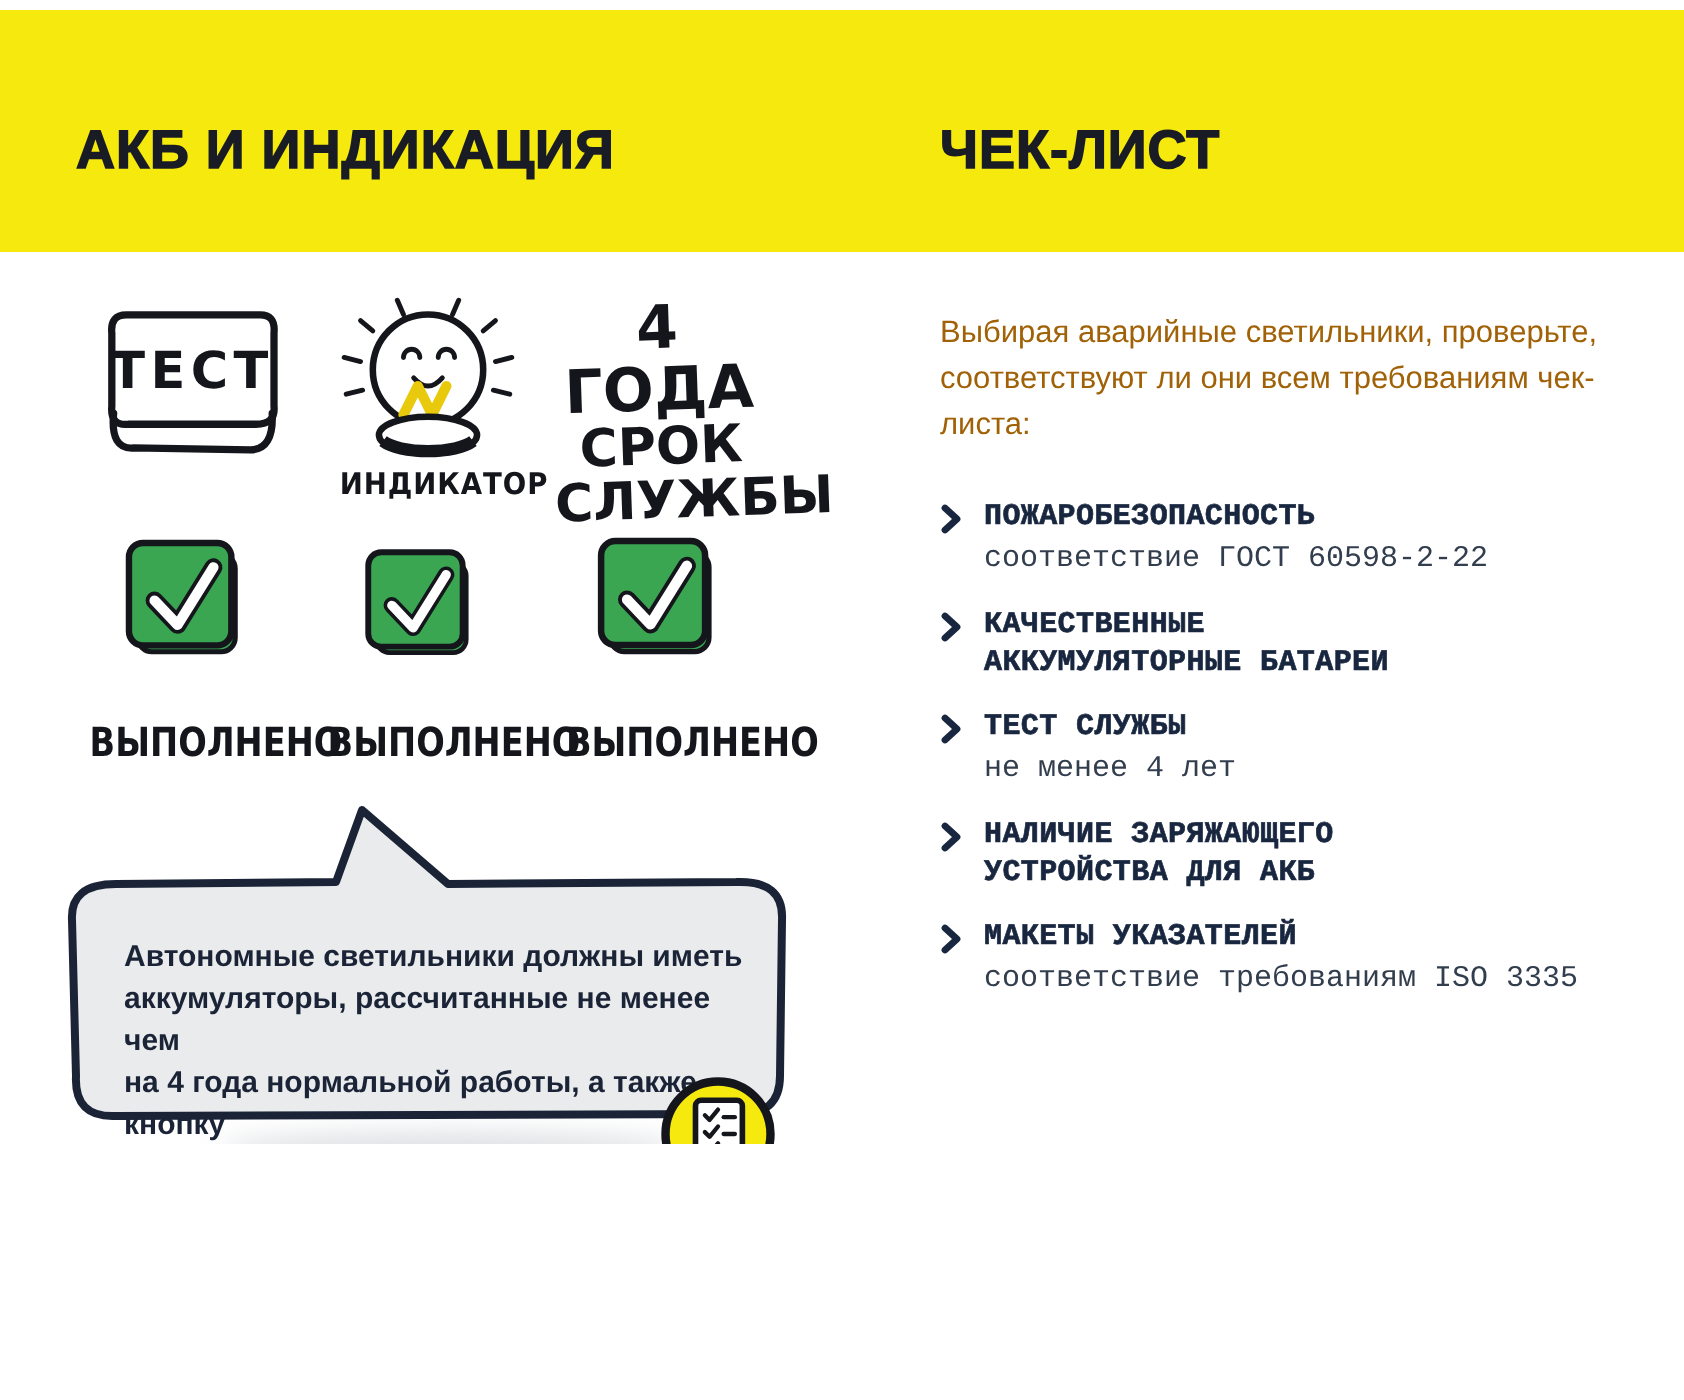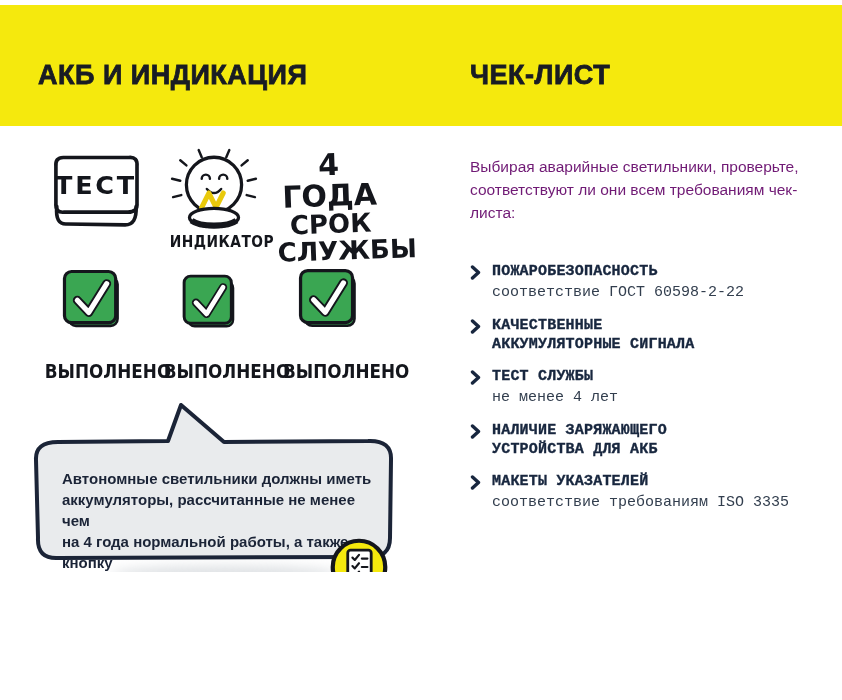--- a/index.html
+++ b/index.html
@@ -21,21 +21,21 @@
   .done-label{top:359px;font-size:20px;text-align:center;transform:scaleX(.84);white-space:nowrap;}
   .dl0{left:36px;width:110px;} .dl1{left:155px;width:110px;} .dl2{left:274px;width:112px;}
   
   .bubble-shadow{left:110px;top:566px;width:230px;height:16px;background:#dde0e3;
                  border-radius:50%;filter:blur(6px);}
   .bubble-text{left:62px;top:468px;width:312px;font-size:15px;line-height:21px;font-weight:bold;
                color:#1b2437;white-space:pre-line;}
   .footnote{left:35px;top:596px;font-size:13px;color:#a9b5c1;letter-spacing:.2px;}
   
   .right-col{position:absolute;left:470px;top:155px;width:352px;}
-  .intro{font-size:15.5px;line-height:23px;color:#701a75;white-space:pre-line;margin:0 0 38px 0;}
+  .intro{font-size:15.5px;line-height:23px;color:#a16207;white-space:pre-line;margin:0 0 25px 0;}
   .item{display:grid;grid-template-columns:22px 1fr;margin-bottom:13px;font-family:Liberation Mono, monospace;}
   .chev{padding-top:3px;}
   .item .title{font-size:15px;line-height:19px;font-weight:800;color:#18273f;
                -webkit-text-stroke:.35px #18273f;letter-spacing:.2px;white-space:pre-line;}
   .item .sub{font-size:15px;line-height:20px;color:#323e4e;margin-top:2px;white-space:pre-line;}
   .item .sub:empty{display:none;}
 </style>
 </head>
 <body>
 
@@ -137,21 +137,21 @@
            <div class="sub">соответствие ГОСТ 60598-2-22</div>
         </div>
     </div>
 
     <div class="item">
       <span class="chev"><svg width="11" height="15" viewBox="0 0 11 15">
             <path d="M2.5 2 L8.5 7.5 L2.5 13" fill="none" stroke="#18273f" stroke-width="3.4" stroke-linecap="round" stroke-linejoin="round"></path>
           </svg></span>
       <div>
           <div class="title">КАЧЕСТВЕННЫЕ
-АККУМУЛЯТОРНЫЕ СИГНАЛА</div>
+АККУМУЛЯТОРНЫЕ БАТАРЕИ</div>
            </div>
     </div>
 
     <div class="item">
       <span class="chev"><svg width="11" height="15" viewBox="0 0 11 15">
             <path d="M2.5 2 L8.5 7.5 L2.5 13" fill="none" stroke="#18273f" stroke-width="3.4" stroke-linecap="round" stroke-linejoin="round"></path>
           </svg></span>
       <div>
           <div class="title">ТЕСТ СЛУЖБЫ</div>
            <div class="sub">не менее 4 лет</div>

